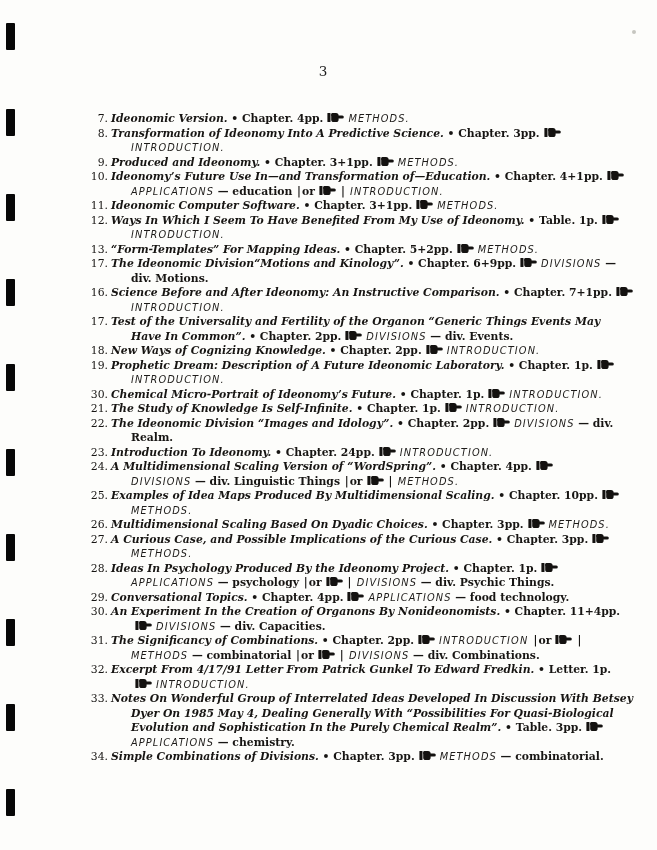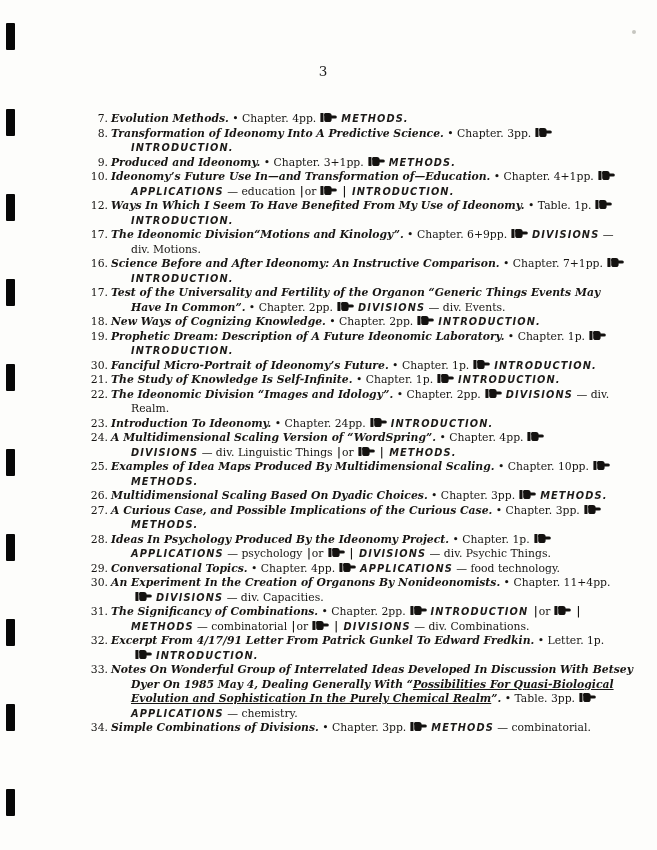--- a/index.html
+++ b/index.html
@@ -6,36 +6,36 @@
   .page{position:relative;width:657px;height:850px;background:#fdfdfb;overflow:hidden;
         font-family:"DejaVu Serif","Liberation Serif",serif;color:#171513;}
   .binding{position:absolute;left:6px;width:9px;height:27px;background:#070707;border-radius:1px;}
   .speck{position:absolute;left:632px;top:30px;width:4px;height:4px;border-radius:50%;background:#c6c6c0;}
   .pagenum{position:absolute;top:63px;left:306px;width:34px;text-align:center;
            font-size:13.5px;color:#1a1a1a;}
   .content{position:absolute;left:90px;top:112px;width:560px;}
   .item{margin-left:41px;text-indent:-41px;line-height:14.5px;font-size:10.8px;white-space:nowrap;}
   .num{display:inline-block;width:18px;text-align:right;margin-right:3px;text-indent:0;}
   .t{font-style:italic;font-weight:bold;}
-  .u{text-decoration:underline;}
-  .b{font-weight:normal;}
+  .u{}
+  .b{font-weight:bold;}
   .c{font-family:"DejaVu Sans","Liberation Sans",sans-serif;font-style:italic;
-     font-size:9.8px;letter-spacing:1.1px;color:#1d1b19;font-weight:bold;}
+     font-size:9.8px;letter-spacing:1.1px;color:#1d1b19;}
   .bar{font-weight:bold;padding:0 1px;}
   .hand{display:inline-block;margin:0 4px;vertical-align:-1px;}
   .hand svg{display:block;}
 </style>
 </head>
 <body>
 
 <div class="page">
   <div class="speck"></div>
   <div class="pagenum">3</div>
   <div class="content">
-      <div class="item"><span class="num">7.</span><span class="t">Evolution Methods.</span><span class="b"> • Chapter. 4pp.</span><span class="hand"><svg width="17" height="11" viewBox="0 0 17 11" xmlns="http://www.w3.org/2000/svg" fill="#141210">
+      <div class="item"><span class="num">7.</span><span class="t">Ideonomic Version.</span><span class="b"> • Chapter. 4pp.</span><span class="hand"><svg width="17" height="11" viewBox="0 0 17 11" xmlns="http://www.w3.org/2000/svg" fill="#141210">
             <rect x="0.4" y="0.9" width="3.1" height="9.2" rx="0.6"></rect>
             <rect x="4.2" y="0.9" width="7.4" height="9.2" rx="2.6"></rect>
             <rect x="8.8" y="3.4" width="8" height="3" rx="1.5"></rect>
             <rect x="4.2" y="0.9" width="5" height="3.4" rx="1.4"></rect>
           </svg></span><span class="c">METHODS.</span></div>
       <div class="item"><span class="num">8.</span><span class="t">Transformation of Ideonomy Into A Predictive Science.</span><span class="b"> • Chapter. 3pp.</span><span class="hand"><svg width="17" height="11" viewBox="0 0 17 11" xmlns="http://www.w3.org/2000/svg" fill="#141210">
             <rect x="0.4" y="0.9" width="3.1" height="9.2" rx="0.6"></rect>
             <rect x="4.2" y="0.9" width="7.4" height="9.2" rx="2.6"></rect>
             <rect x="8.8" y="3.4" width="8" height="3" rx="1.5"></rect>
             <rect x="4.2" y="0.9" width="5" height="3.4" rx="1.4"></rect>
@@ -50,26 +50,38 @@
             <rect x="0.4" y="0.9" width="3.1" height="9.2" rx="0.6"></rect>
             <rect x="4.2" y="0.9" width="7.4" height="9.2" rx="2.6"></rect>
             <rect x="8.8" y="3.4" width="8" height="3" rx="1.5"></rect>
             <rect x="4.2" y="0.9" width="5" height="3.4" rx="1.4"></rect>
           </svg></span><br><span class="c">APPLICATIONS</span><span class="b"> — education </span><span class="bar">|</span><span class="b">or</span><span class="hand"><svg width="17" height="11" viewBox="0 0 17 11" xmlns="http://www.w3.org/2000/svg" fill="#141210">
             <rect x="0.4" y="0.9" width="3.1" height="9.2" rx="0.6"></rect>
             <rect x="4.2" y="0.9" width="7.4" height="9.2" rx="2.6"></rect>
             <rect x="8.8" y="3.4" width="8" height="3" rx="1.5"></rect>
             <rect x="4.2" y="0.9" width="5" height="3.4" rx="1.4"></rect>
           </svg></span><span class="bar">|</span><span class="c"> INTRODUCTION.</span></div>
+      <div class="item"><span class="num">11.</span><span class="t">Ideonomic Computer Software.</span><span class="b"> • Chapter. 3+1pp.</span><span class="hand"><svg width="17" height="11" viewBox="0 0 17 11" xmlns="http://www.w3.org/2000/svg" fill="#141210">
+            <rect x="0.4" y="0.9" width="3.1" height="9.2" rx="0.6"></rect>
+            <rect x="4.2" y="0.9" width="7.4" height="9.2" rx="2.6"></rect>
+            <rect x="8.8" y="3.4" width="8" height="3" rx="1.5"></rect>
+            <rect x="4.2" y="0.9" width="5" height="3.4" rx="1.4"></rect>
+          </svg></span><span class="c">METHODS.</span></div>
       <div class="item"><span class="num">12.</span><span class="t">Ways In Which I Seem To Have Benefited From My Use of Ideonomy.</span><span class="b"> • Table. 1p.</span><span class="hand"><svg width="17" height="11" viewBox="0 0 17 11" xmlns="http://www.w3.org/2000/svg" fill="#141210">
             <rect x="0.4" y="0.9" width="3.1" height="9.2" rx="0.6"></rect>
             <rect x="4.2" y="0.9" width="7.4" height="9.2" rx="2.6"></rect>
             <rect x="8.8" y="3.4" width="8" height="3" rx="1.5"></rect>
             <rect x="4.2" y="0.9" width="5" height="3.4" rx="1.4"></rect>
           </svg></span><br><span class="c">INTRODUCTION.</span></div>
+      <div class="item"><span class="num">13.</span><span class="t">“Form-Templates” For Mapping Ideas.</span><span class="b"> • Chapter. 5+2pp.</span><span class="hand"><svg width="17" height="11" viewBox="0 0 17 11" xmlns="http://www.w3.org/2000/svg" fill="#141210">
+            <rect x="0.4" y="0.9" width="3.1" height="9.2" rx="0.6"></rect>
+            <rect x="4.2" y="0.9" width="7.4" height="9.2" rx="2.6"></rect>
+            <rect x="8.8" y="3.4" width="8" height="3" rx="1.5"></rect>
+            <rect x="4.2" y="0.9" width="5" height="3.4" rx="1.4"></rect>
+          </svg></span><span class="c">METHODS.</span></div>
       <div class="item"><span class="num">17.</span><span class="t">The Ideonomic Division“Motions and Kinology”.</span><span class="b"> • Chapter. 6+9pp.</span><span class="hand"><svg width="17" height="11" viewBox="0 0 17 11" xmlns="http://www.w3.org/2000/svg" fill="#141210">
             <rect x="0.4" y="0.9" width="3.1" height="9.2" rx="0.6"></rect>
             <rect x="4.2" y="0.9" width="7.4" height="9.2" rx="2.6"></rect>
             <rect x="8.8" y="3.4" width="8" height="3" rx="1.5"></rect>
             <rect x="4.2" y="0.9" width="5" height="3.4" rx="1.4"></rect>
           </svg></span><span class="c">DIVISIONS</span><span class="b"> —</span><br><span class="b">div. Motions.</span></div>
       <div class="item"><span class="num">16.</span><span class="t">Science Before and After Ideonomy: An Instructive Comparison.</span><span class="b"> • Chapter. 7+1pp.</span><span class="hand"><svg width="17" height="11" viewBox="0 0 17 11" xmlns="http://www.w3.org/2000/svg" fill="#141210">
             <rect x="0.4" y="0.9" width="3.1" height="9.2" rx="0.6"></rect>
             <rect x="4.2" y="0.9" width="7.4" height="9.2" rx="2.6"></rect>
             <rect x="8.8" y="3.4" width="8" height="3" rx="1.5"></rect>
@@ -86,21 +98,21 @@
             <rect x="4.2" y="0.9" width="7.4" height="9.2" rx="2.6"></rect>
             <rect x="8.8" y="3.4" width="8" height="3" rx="1.5"></rect>
             <rect x="4.2" y="0.9" width="5" height="3.4" rx="1.4"></rect>
           </svg></span><span class="c">INTRODUCTION.</span></div>
       <div class="item"><span class="num">19.</span><span class="t">Prophetic Dream: Description of A Future Ideonomic Laboratory.</span><span class="b"> • Chapter. 1p.</span><span class="hand"><svg width="17" height="11" viewBox="0 0 17 11" xmlns="http://www.w3.org/2000/svg" fill="#141210">
             <rect x="0.4" y="0.9" width="3.1" height="9.2" rx="0.6"></rect>
             <rect x="4.2" y="0.9" width="7.4" height="9.2" rx="2.6"></rect>
             <rect x="8.8" y="3.4" width="8" height="3" rx="1.5"></rect>
             <rect x="4.2" y="0.9" width="5" height="3.4" rx="1.4"></rect>
           </svg></span><br><span class="c">INTRODUCTION.</span></div>
-      <div class="item"><span class="num">30.</span><span class="t">Fanciful Micro-Portrait of Ideonomy’s Future.</span><span class="b"> • Chapter. 1p.</span><span class="hand"><svg width="17" height="11" viewBox="0 0 17 11" xmlns="http://www.w3.org/2000/svg" fill="#141210">
+      <div class="item"><span class="num">30.</span><span class="t">Chemical Micro-Portrait of Ideonomy’s Future.</span><span class="b"> • Chapter. 1p.</span><span class="hand"><svg width="17" height="11" viewBox="0 0 17 11" xmlns="http://www.w3.org/2000/svg" fill="#141210">
             <rect x="0.4" y="0.9" width="3.1" height="9.2" rx="0.6"></rect>
             <rect x="4.2" y="0.9" width="7.4" height="9.2" rx="2.6"></rect>
             <rect x="8.8" y="3.4" width="8" height="3" rx="1.5"></rect>
             <rect x="4.2" y="0.9" width="5" height="3.4" rx="1.4"></rect>
           </svg></span><span class="c">INTRODUCTION.</span></div>
       <div class="item"><span class="num">21.</span><span class="t">The Study of Knowledge Is Self-Infinite.</span><span class="b"> • Chapter. 1p.</span><span class="hand"><svg width="17" height="11" viewBox="0 0 17 11" xmlns="http://www.w3.org/2000/svg" fill="#141210">
             <rect x="0.4" y="0.9" width="3.1" height="9.2" rx="0.6"></rect>
             <rect x="4.2" y="0.9" width="7.4" height="9.2" rx="2.6"></rect>
             <rect x="8.8" y="3.4" width="8" height="3" rx="1.5"></rect>
             <rect x="4.2" y="0.9" width="5" height="3.4" rx="1.4"></rect>

